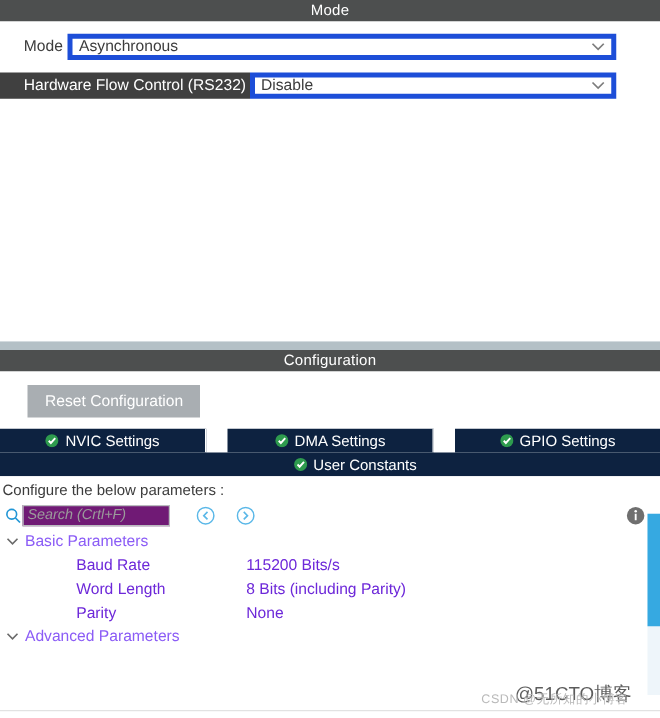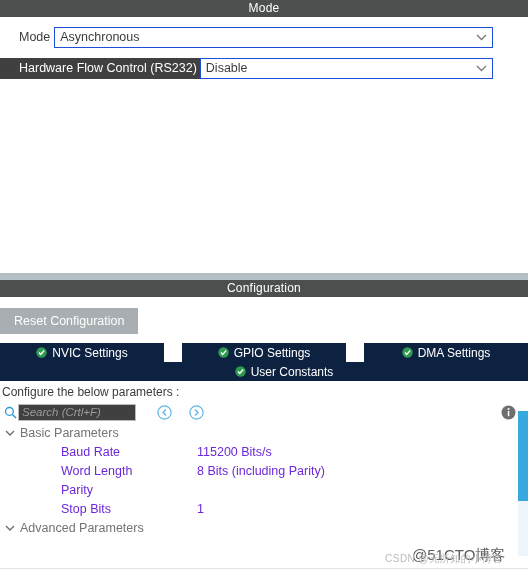--- a/index.html
+++ b/index.html
@@ -60,21 +60,21 @@
     line-height: 21px;
     margin-left: 0;
   }
   .mode-label.plain {
     height: 21px;
     line-height: 21px;
   }
   .combo {
     flex: 1;
     height: 21px;
-    border: 1px solid #1d4ed8;
+    border: 4px solid #1d4ed8;
     background: #ffffff;
     display: flex;
     align-items: center;
     justify-content: space-between;
     margin-right: 35px;
     box-sizing: border-box;
   }
   .combo-value {
     padding-left: 5px;
     font-size: 12.5px;
@@ -88,21 +88,21 @@
     align-items: center;
     justify-content: center;
     color: #808080;
   }
 
   
   #config-panel {
     background: #ffffff;
   }
   .reset-wrap {
-    padding: 11px 0 9px 0;
+    padding: 11px 0 9px 22px;
   }
   #reset-configuration-button {
     background: #a9aeb2;
     color: #ffffff;
     border: none;
     font-family: "Liberation Sans", sans-serif;
     font-size: 12.5px;
     padding: 0 14px;
     height: 26px;
     line-height: 26px;
@@ -172,21 +172,21 @@
   #search-input {
     width: 118px;
     height: 17px;
     border: 1px solid #b9bcbe;
     font-family: "Liberation Sans", sans-serif;
     font-style: italic;
     font-size: 11.5px;
     color: #9b9b9b;
     padding: 0 3px;
     box-sizing: border-box;
-    background: #404040;
+    background: #701a75;
   }
   #search-input::placeholder { color: #9b9b9b; font-style: italic; }
   .nav-btn {
     width: 16px; height: 16px;
     margin-left: 16px;
     display: flex; align-items: center; justify-content: center;
     cursor: default;
   }
   .nav-btn.first { margin-left: 20px; }
   .info-icon {
@@ -195,21 +195,21 @@
     width: 16px; height: 16px;
     display: flex; align-items: center; justify-content: center;
   }
 
   
   .param-group {
     display: flex;
     align-items: center;
     height: 19px;
     font-size: 12.5px;
-    color: #737373;
+    color: #8b5cf6;
   }
   .caret {
     width: 20px;
     display: flex;
     align-items: center;
     justify-content: center;
     color: #5a5a5a;
   }
   .param-row {
     display: flex;
@@ -319,30 +319,30 @@
       </span>
       <span>NVIC Settings</span>
     </div>
     <div class="tab">
       <span class="check-icon">
         <svg width="11" height="11" viewBox="0 0 11 11">
             <circle cx="5.5" cy="5.5" r="5.2" fill="#2e9b4e"></circle>
             <path d="M3 5.6 L4.7 7.4 L8.2 3.5" stroke="#ffffff" stroke-width="1.5" fill="none"></path>
           </svg>
       </span>
-      <span>GPIO Settings</span>
+      <span>DMA Settings</span>
     </div>
     <div class="tab">
       <span class="check-icon">
         <svg width="11" height="11" viewBox="0 0 11 11">
             <circle cx="5.5" cy="5.5" r="5.2" fill="#2e9b4e"></circle>
             <path d="M3 5.6 L4.7 7.4 L8.2 3.5" stroke="#ffffff" stroke-width="1.5" fill="none"></path>
           </svg>
       </span>
-      <span>DMA Settings</span>
+      <span>GPIO Settings</span>
     </div>
   </div>
 
   <div class="tab-row row2">
     <div class="tab tab-userconst">
       <span class="check-icon">
         <svg width="11" height="11" viewBox="0 0 11 11">
             <circle cx="5.5" cy="5.5" r="5.2" fill="#2e9b4e"></circle>
             <path d="M3 5.6 L4.7 7.4 L8.2 3.5" stroke="#ffffff" stroke-width="1.5" fill="none"></path>
           </svg>
@@ -395,24 +395,21 @@
     <div class="param-row">
       <span class="param-name">Baud Rate</span>
       <span class="param-value">115200 Bits/s</span>
     </div>
     <div class="param-row">
       <span class="param-name">Word Length</span>
       <span class="param-value">8 Bits (including Parity)</span>
     </div>
     <div class="param-row">
       <span class="param-name">Parity</span>
-    </div>
-    <div class="param-row">
-      <span class="param-name">Stop Bits</span>
-      <span class="param-value">1</span>
+      <span class="param-value">None</span>
     </div>
 
     <div class="param-group">
       <span class="caret">
         <svg width="10" height="6" viewBox="0 0 10 6">
             <path d="M1 1 L5 5 L9 1" stroke="#6a6a6a" stroke-width="1.3" fill="none"></path>
           </svg>
       </span>
       <span>Advanced Parameters</span>
     </div>

